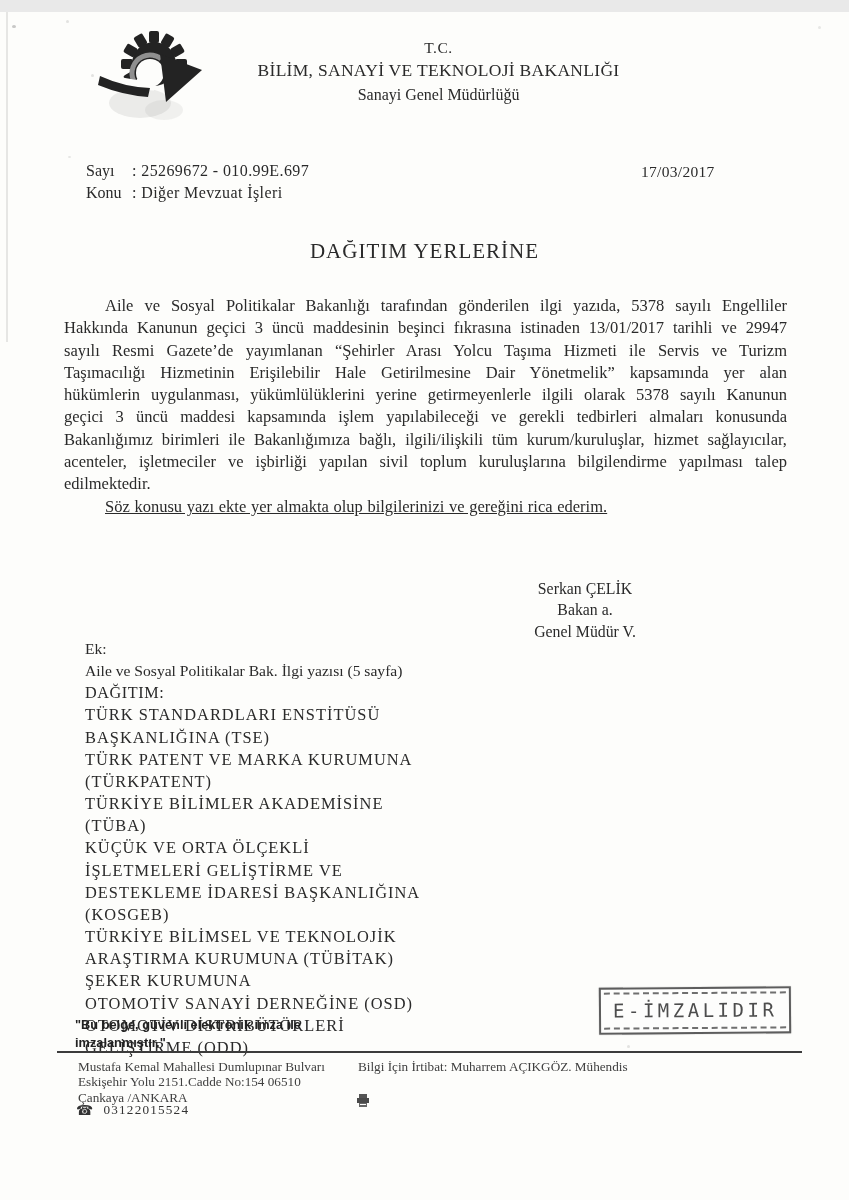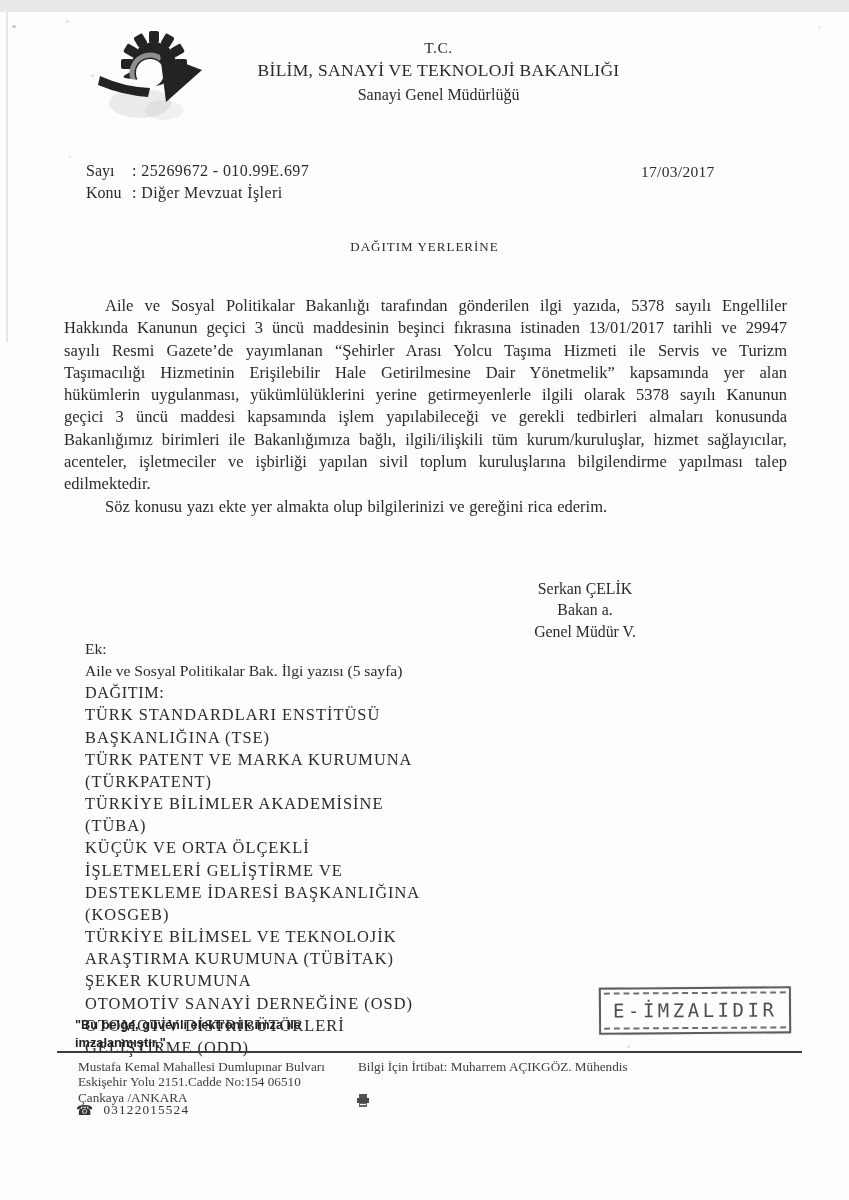--- a/index.html
+++ b/index.html
@@ -28,26 +28,26 @@
   .lh-tc{font-size:15.5px;letter-spacing:.5px;}
   .lh-ministry{font-size:17.5px;letter-spacing:.3px;margin-top:3px;}
   .lh-dept{font-size:16px;margin-top:3px;}
 
   
   .meta{position:absolute;left:86px;top:148px;font-size:16px;line-height:21.5px;}
   .meta .lbl{display:inline-block;width:46px;}
   .meta .val{letter-spacing:.4px;}
   .doc-date{position:absolute;left:641px;top:151px;font-size:15.5px;letter-spacing:.3px;}
 
-  .recipient{position:absolute;left:0;right:0;top:227px;text-align:center;font-size:13px;letter-spacing:1px;}
+  .recipient{position:absolute;left:0;right:0;top:227px;text-align:center;font-size:21px;letter-spacing:1px;}
 
   
   .body-text{position:absolute;left:64px;top:283px;width:723px;font-size:16.5px;line-height:22.3px;}
   .body-text .p1{text-align:justify;text-indent:41px;word-spacing:4.5px;margin:0;}
-  .body-text .p2{text-indent:41px;margin:0;word-spacing:.5px;}
+  .body-text .p2{text-indent:41px;margin:0;word-spacing:.5px;text-decoration:underline;}
 
   
   .signature{position:absolute;left:470px;top:566px;width:230px;text-align:center;font-size:15.8px;line-height:21.3px;}
 
   
   .ek-block{position:absolute;left:85px;top:626px;line-height:22.15px;}
   .ek-line{font-size:15.6px;}
   .dist-label{font-size:16.2px;letter-spacing:.6px;}
   .dist-lines .line{font-size:16.4px;letter-spacing:1px;}
 

